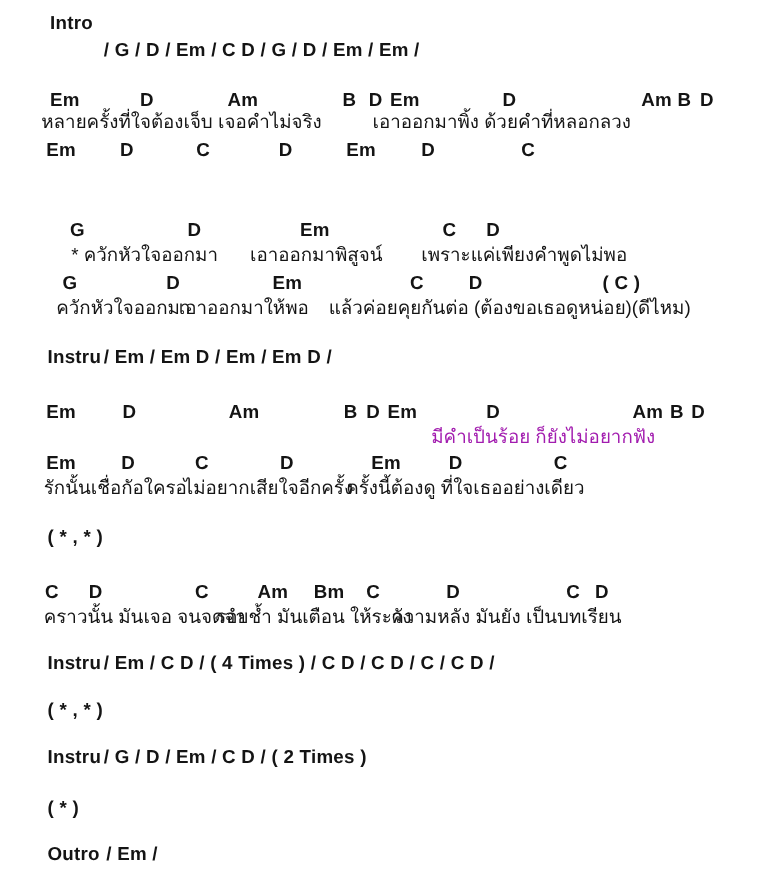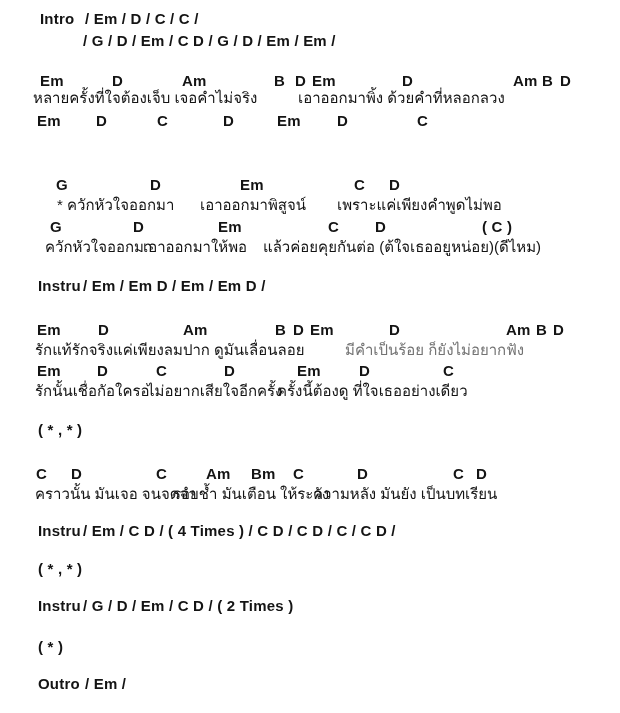--- a/index.html
+++ b/index.html
@@ -41,21 +41,20 @@
   .lyrics .seg {
     font-weight: 400;
   }
 </style>
 </head>
 <body>
 
 <div id="sheet" style="background: rgb(255, 255, 255);">
     <div class="line label" style="top: 10px;">
       <span class="seg" style="left: 40px; color: rgb(20, 20, 20);">Intro</span>
-      <span class="seg" style="left: 85px; color: rgb(20, 20, 20);">/ Em / D / C / C /</span>
     </div>
     <div class="line label" style="top: 32px;">
       <span class="seg" style="left: 83px; color: rgb(20, 20, 20);">/ G / D / Em / C D / G / D / Em / Em /</span>
     </div>
     <div class="line chords" style="top: 72px;">
       <span class="seg" style="left: 40px; color: rgb(20, 20, 20);">Em</span>
       <span class="seg" style="left: 112px; color: rgb(20, 20, 20);">D</span>
       <span class="seg" style="left: 182px; color: rgb(20, 20, 20);">Am</span>
       <span class="seg" style="left: 274px; color: rgb(20, 20, 20);">B</span>
       <span class="seg" style="left: 295px; color: rgb(20, 20, 20);">D</span>
@@ -94,41 +93,40 @@
       <span class="seg" style="left: 50px; color: rgb(20, 20, 20);">G</span>
       <span class="seg" style="left: 133px; color: rgb(20, 20, 20);">D</span>
       <span class="seg" style="left: 218px; color: rgb(20, 20, 20);">Em</span>
       <span class="seg" style="left: 328px; color: rgb(20, 20, 20);">C</span>
       <span class="seg" style="left: 375px; color: rgb(20, 20, 20);">D</span>
       <span class="seg" style="left: 482px; color: rgb(20, 20, 20);">( C )</span>
     </div>
     <div class="line lyrics" style="top: 238px;">
       <span class="seg" style="left: 45px; color: rgb(20, 20, 20);">ควักหัวใจออกมา</span>
       <span class="seg" style="left: 143px; color: rgb(20, 20, 20);">เอาออกมาให้พอ</span>
-      <span class="seg" style="left: 263px; color: rgb(20, 20, 20);">แล้วค่อยคุยกันต่อ (ต้ใจเธออยูหน่อย)(ดีไหม)</span>
+      <span class="seg" style="left: 263px; color: rgb(20, 20, 20);">แล้วค่อยคุยกันต่อ (ต้องขอเธอดูหน่อย)(ดีไหม)</span>
     </div>
     <div class="line label" style="top: 277px;">
       <span class="seg" style="left: 38px; color: rgb(20, 20, 20);">Instru</span>
       <span class="seg" style="left: 83px; color: rgb(20, 20, 20);">/ Em / Em D / Em / Em D /</span>
     </div>
     <div class="line chords" style="top: 321px;">
       <span class="seg" style="left: 37px; color: rgb(20, 20, 20);">Em</span>
       <span class="seg" style="left: 98px; color: rgb(20, 20, 20);">D</span>
       <span class="seg" style="left: 183px; color: rgb(20, 20, 20);">Am</span>
       <span class="seg" style="left: 275px; color: rgb(20, 20, 20);">B</span>
       <span class="seg" style="left: 293px; color: rgb(20, 20, 20);">D</span>
       <span class="seg" style="left: 310px; color: rgb(20, 20, 20);">Em</span>
       <span class="seg" style="left: 389px; color: rgb(20, 20, 20);">D</span>
       <span class="seg" style="left: 506px; color: rgb(20, 20, 20);">Am</span>
       <span class="seg" style="left: 536px; color: rgb(20, 20, 20);">B</span>
       <span class="seg" style="left: 553px; color: rgb(20, 20, 20);">D</span>
     </div>
     <div class="line lyrics" style="top: 341px;">
-      <span class="seg" style="left: 35px; color: rgb(20, 20, 20);">รักแท้รักจริงแค่เพียงลมปาก ดูมันเลื่อนลอย</span>
-      <span class="seg" style="left: 345px; color: #737373;">มีคำเป็นร้อย ก็ยังไม่อยากฟัง</span>
+      <span class="seg" style="left: 345px; color: #a21caf;">มีคำเป็นร้อย ก็ยังไม่อยากฟัง</span>
     </div>
     <div class="line chords" style="top: 362px;">
       <span class="seg" style="left: 37px; color: rgb(20, 20, 20);">Em</span>
       <span class="seg" style="left: 97px; color: rgb(20, 20, 20);">D</span>
       <span class="seg" style="left: 156px; color: rgb(20, 20, 20);">C</span>
       <span class="seg" style="left: 224px; color: rgb(20, 20, 20);">D</span>
       <span class="seg" style="left: 297px; color: rgb(20, 20, 20);">Em</span>
       <span class="seg" style="left: 359px; color: rgb(20, 20, 20);">D</span>
       <span class="seg" style="left: 443px; color: rgb(20, 20, 20);">C</span>
     </div>

